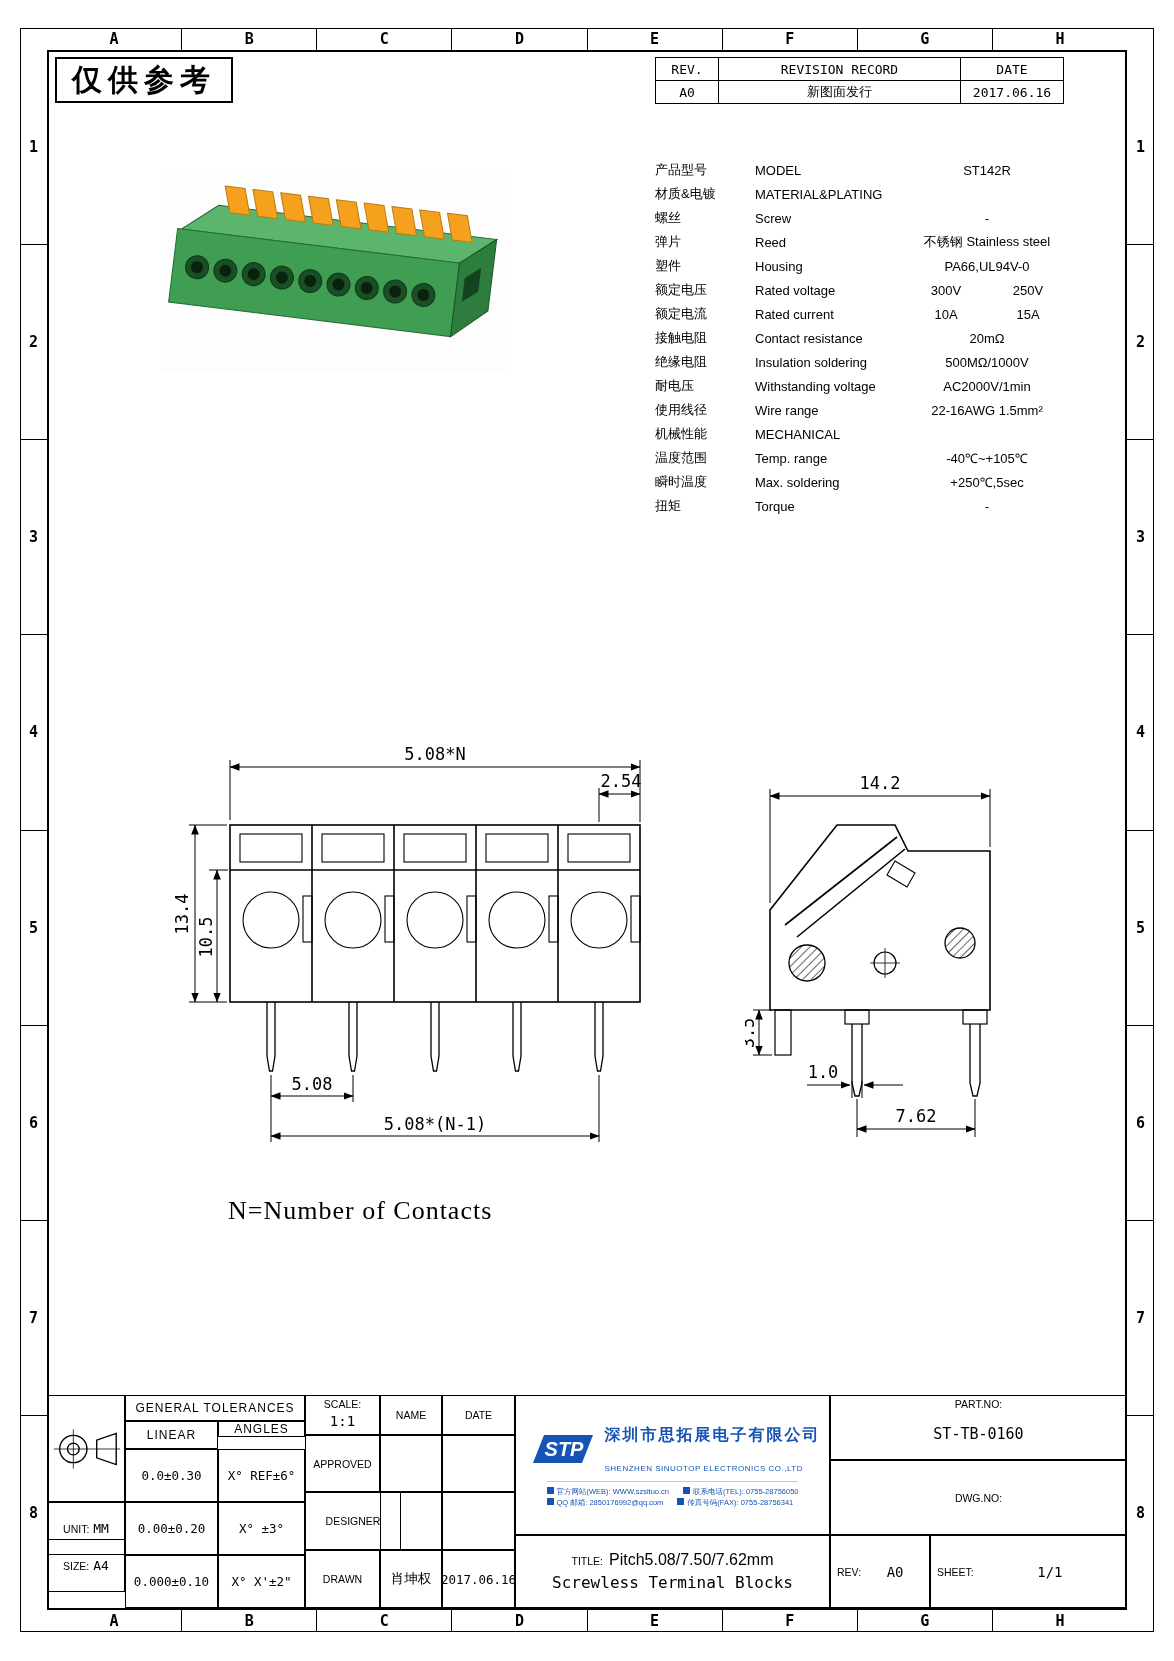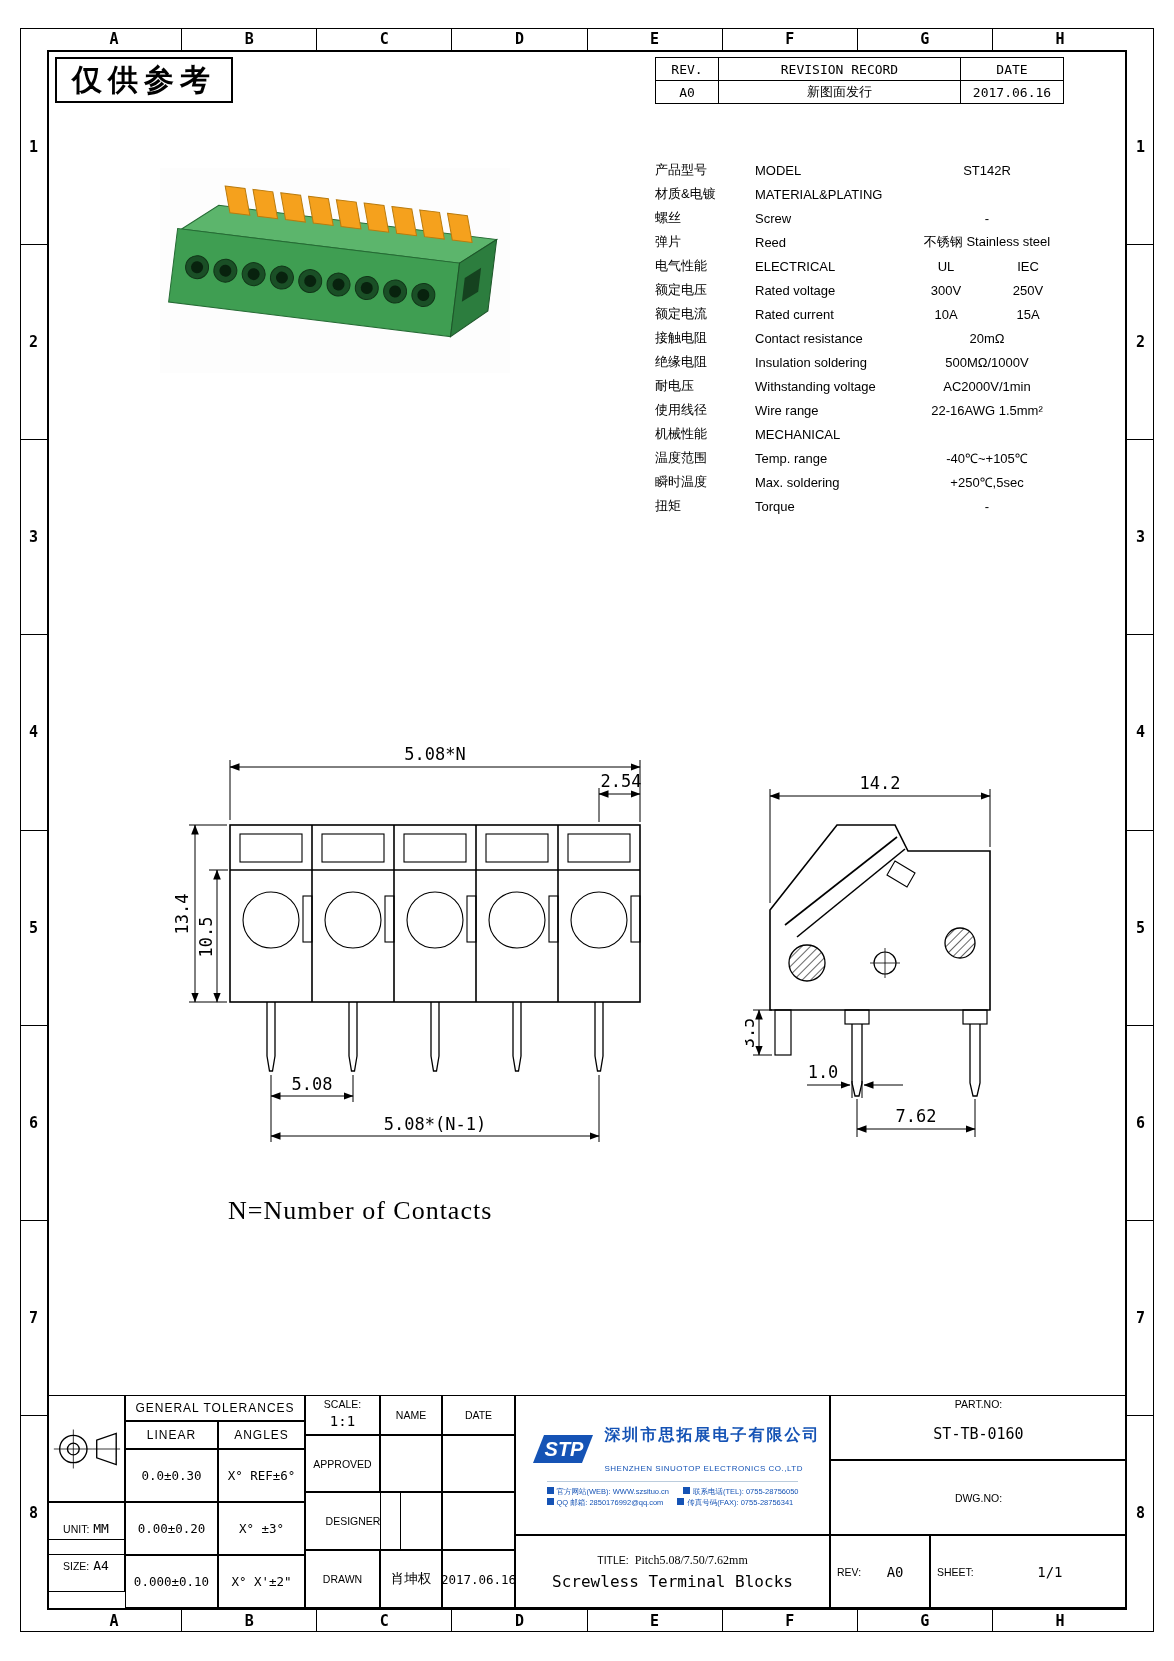--- a/index.html
+++ b/index.html
@@ -71,21 +71,21 @@
   .co-top{display:flex;align-items:center;gap:8px}
   .logo{width:72px;height:42px;flex:0 0 auto}
   .co-cn{color:#1553b5;font-weight:bold;font-size:16px;letter-spacing:2px}
   .co-en{color:#1553b5;font-size:8px;letter-spacing:.5px;margin-top:18px}
   .co-contacts{margin-top:8px;border-top:1px solid #bcd;padding-top:4px}
   .co-line{display:flex;gap:14px;color:#1553b5;font-size:7.5px;line-height:11px;white-space:nowrap}
   .mini-icon{display:inline-block;width:7px;height:7px;background:#1553b5;margin-right:3px;flex:0 0 auto}
 
   .title-cell{flex-direction:column;align-items:stretch;padding:3px 6px}
   .title-row1{display:flex;align-items:baseline;gap:6px}
-  .title-line{font-family:Liberation Serif, serif;font-size:12px;text-align:right;flex:1}
+  .title-line{font-family:Liberation Sans, sans-serif;font-size:16px;text-align:right;flex:1}
   .title-line2{font-family:"DejaVu Sans Mono",monospace;font-size:16px;text-align:center;margin-top:4px}
 </style>
 </head>
 <body>
 
 <div class="abs outer-frame"></div>
 <div class="abs inner-frame"></div>
 
 <div class="abs strip strip-top">
   <div class="gcell">A</div>
@@ -208,26 +208,25 @@
         <span class="s-v1">-</span>
       </span>
     </div>
   <div class="spec-row">
       <span class="s-cn">弹片</span>
       <span class="s-en">Reed</span>
       <span class="s-vals">
         <span class="s-v1">不锈钢 Stainless steel</span>
       </span>
     </div>
-  <div class="spec-row dual">
-      <span class="s-cn">电气性能</span>
-      <span class="s-en">ELECTRICAL</span>
-      <span class="s-vals">
-        <span class="s-v1">UL</span>
-        <span class="s-v2">IEC</span>
+  <div class="spec-row">
+      <span class="s-cn">塑件</span>
+      <span class="s-en">Housing</span>
+      <span class="s-vals">
+        <span class="s-v1">PA66,UL94V-0</span>
       </span>
     </div>
   <div class="spec-row dual">
       <span class="s-cn">额定电压</span>
       <span class="s-en">Rated voltage</span>
       <span class="s-vals">
         <span class="s-v1">300V</span>
         <span class="s-v2">250V</span>
       </span>
     </div>
@@ -425,21 +424,21 @@
       <circle cx="26" cy="40" r="6" fill="none" stroke="#000" stroke-width="1.4"></circle>
       <line x1="6" y1="40" x2="46" y2="40" stroke="#000" stroke-width="0.8"></line>
       <line x1="26" y1="20" x2="26" y2="60" stroke="#000" stroke-width="0.8"></line>
       <polygon points="50,31 70,24 70,56 50,49" fill="none" stroke="#000" stroke-width="1.4"></polygon>
       <line x1="46" y1="40" x2="74" y2="40" stroke="#000" stroke-width="0.8"></line>
     </svg>
   </div>
 
   <div class="cell tolhead" style="left:78px;top:0;width:180px;height:26px">GENERAL TOLERANCES</div>
   <div class="cell tolhead" style="left:78px;top:26px;width:93px;height:28px">LINEAR</div>
-  <div class="cell tolhead" style="left:171px;top:26px;width:87px;height:28px">ANGLES</div>
+  <div class="cell tolhead" style="left:171px;top:26px;width:87px;height:16px">ANGLES</div>
 
   <div class="cell tolval mono" style="left:78px;top:54px;width:93px;height:53px">0.0±0.30</div>
   <div class="cell tolval mono" style="left:171px;top:54px;width:87px;height:53px">X° REF±6°</div>
 
   <div class="cell" style="left:0;top:107px;width:78px;height:53px;gap:4px">
     <span class="mini">UNIT:</span>
     <span class="mono" style="font-size:13px">MM</span>
   </div>
   <div class="cell tolval mono" style="left:78px;top:107px;width:93px;height:53px">0.00±0.20</div>
   <div class="cell tolval mono" style="left:171px;top:107px;width:87px;height:53px">X° ±3°</div>

